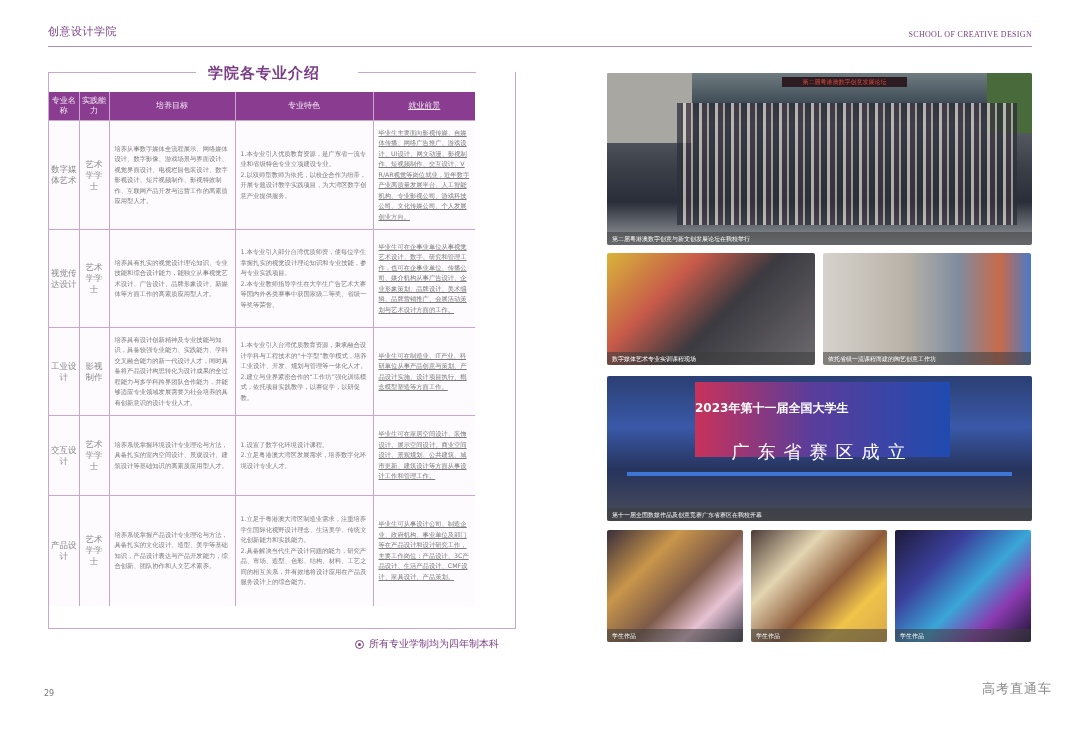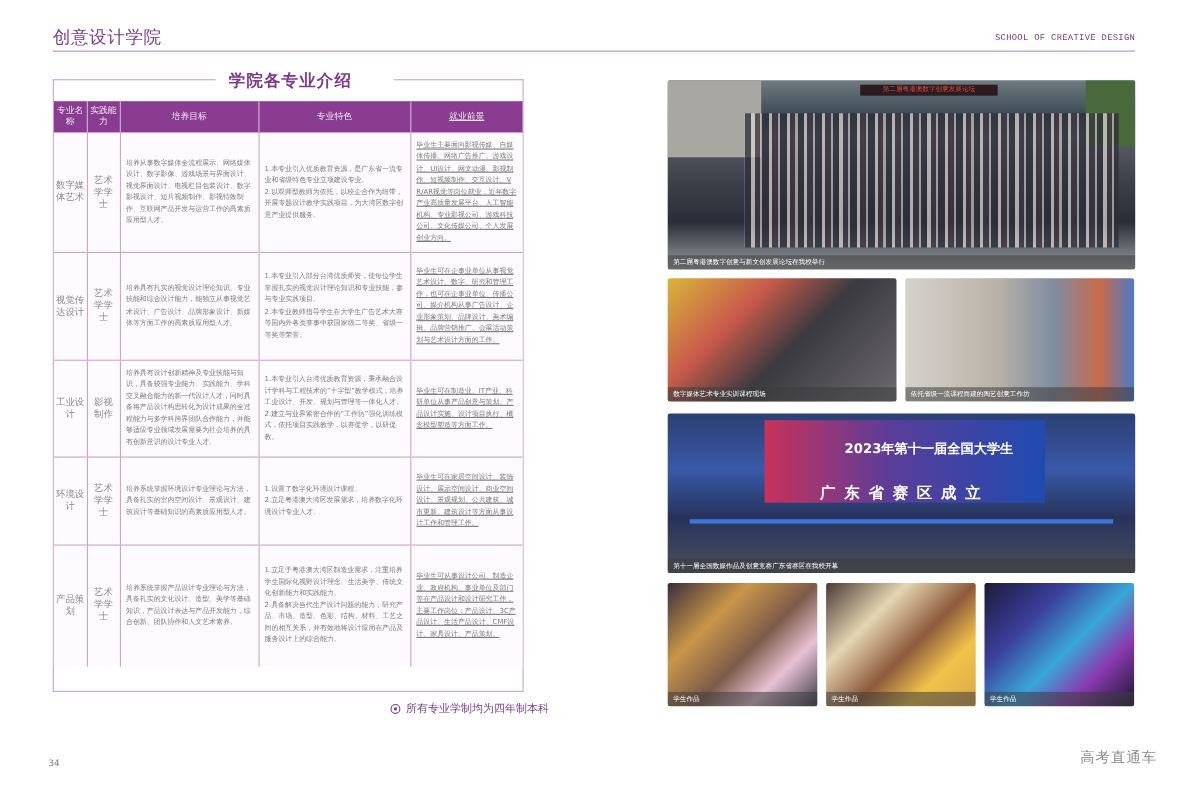--- a/index.html
+++ b/index.html
@@ -1,21 +1,21 @@
 <!DOCTYPE html>
 <html><head>
 <meta charset="utf-8">
 <style>
   html, body { margin:0; padding:0; background:#ffffff; }
   body { width:1080px; height:732px; position:relative; overflow:hidden; font-family:"DejaVu Sans", sans-serif; color:#555; }
-  .hdr-left { position:absolute; left:48px; top:24px; font-size:16px; color:#7a3d86; letter-spacing:0.5px; }
-  .hdr-right { position:absolute; right:48px; top:30px; font-size:8px; color:#7a3d86; letter-spacing:0.3px; font-family:Liberation Mono, monospace; }
+  .hdr-left { position:absolute; left:48px; top:24px; font-size:11px; color:#7a3d86; letter-spacing:0.5px; }
+  .hdr-right { position:absolute; right:48px; top:30px; font-size:8px; color:#7a3d86; letter-spacing:0.3px; font-family:Liberation Serif, serif; }
   .hdr-line { position:absolute; left:48px; right:48px; top:46px; height:1px; background:#b28fb8; }
 
-  .table-wrap { position:absolute; left:48px; top:72px; width:426px; height:556px; border:1px solid #c9a6cf; border-top:none; }
+  .table-wrap { position:absolute; left:48px; top:72px; width:426px; height:556px; border:1px solid #c9a6cf; border-top:none;padding-left:40px; }
   .title-row { position:absolute; left:-1px; top:0; width:428px; height:20px; }
   .title-line-l { position:absolute; left:0; top:0; width:148px; height:1px; background:#c9a6cf; }
   .title-line-r { position:absolute; right:0; top:0; width:118px; height:1px; background:#c9a6cf; }
   .title-text { position:absolute; left:160px; top:-8px; font-size:15px; color:#7a3d86; letter-spacing:1px; font-weight:bold; }
 
   table.majors { position:absolute; left:0; top:20px; width:426px; border-collapse:collapse; table-layout:fixed; }
   table.majors th { background:#8a3d90; color:#f3e6f5; font-weight:normal; font-size:8px; height:28px; border-right:1px solid #c9a6cf; padding:0 2px; line-height:10px; }
   table.majors td { border-top:1px solid #c9a6cf; border-right:1px solid #c9a6cf; background:#fdfbfd; font-size:6.3px; line-height:10.5px; color:#7b7b7b; vertical-align:middle; padding:4px 5px; word-break:break-all; }
   table.majors td.nm, table.majors td.dg { text-align:center; font-size:8.5px; line-height:11px; color:#8a8a8a; padding:2px; }
   table.majors th:last-child, table.majors td:last-child { border-right:none;text-decoration:underline; }
@@ -28,23 +28,23 @@
   .photo .cap { position:absolute; left:0; right:0; bottom:0; height:13px; background:rgba(60,60,60,0.55); color:#fff; font-size:6px; line-height:13px; padding-left:5px; white-space:nowrap; }
   .p1 { left:607px; top:73px; width:425px; height:172px; background:linear-gradient(180deg,#6f7c80 0%,#3e4a55 18%,#5a5f66 30%,#3b3f48 55%,#2a2e38 75%,#9a9ea3 100%); }
   .p1 .banner { position:absolute; left:175px; top:4px; width:125px; height:10px; background:#2c1c22; color:#e04a3a; font-size:6px; line-height:10px; text-align:center; }
   .p1 .crowd { position:absolute; left:70px; right:15px; top:30px; bottom:20px; background:repeating-linear-gradient(90deg,#2b2f3a 0 6px,#d9d2cc 6px 9px,#3a3440 9px 14px,#c5b9b0 14px 16px); opacity:0.75; }
   .p1 .bldg { position:absolute; left:0; top:0; width:85px; height:70px; background:#a9a7a2; }
   .p1 .tree { position:absolute; right:0; top:0; width:45px; height:60px; background:#496a3b; }
   .p2 { left:607px; top:253px; width:208px; height:112px; background:linear-gradient(135deg,#d9b43a 0%,#c85b4a 30%,#3b3a40 55%,#6d6b6e 100%); }
   .p3 { left:823px; top:253px; width:208px; height:112px; background:linear-gradient(90deg,#d6d2cc 0%,#b9b2a8 40%,#7f8da0 65%,#c86a4a 85%,#4b7ac8 100%); }
   .p4 { left:607px; top:376px; width:425px; height:145px; background:linear-gradient(180deg,#2b3f74 0%,#3a59a8 35%,#26335c 65%,#4b4e5a 100%); }
   .p4 .screen { position:absolute; left:88px; top:6px; width:255px; height:75px; background:linear-gradient(90deg,#c8325a 0%,#5b3d9a 45%,#1f4bb0 100%); }
-  .p4 .l1 { position:absolute; left:0; right:0; top:18px; text-align:center; color:#fff; font-size:12px; font-weight:bold;padding-left:44px; }
+  .p4 .l1 { position:absolute; left:0; right:0; top:18px; text-align:left; color:#fff; font-size:12px; font-weight:bold; }
   .p4 .l2 { position:absolute; left:0; right:0; top:36px; text-align:center; color:#fff; font-size:11px; font-weight:bold; }
-  .p4 .l3 { position:absolute; left:0; right:0; top:58px; text-align:center; color:#fff; font-size:14px; font-weight:bold; letter-spacing:8px; }
+  .p4 .l3 { position:absolute; left:0; right:0; top:58px; text-align:center; color:#fff; font-size:18px; font-weight:normal; letter-spacing:8px; }
   .p4 .ribbon { position:absolute; left:20px; right:20px; top:96px; height:4px; background:#3e76d8; }
   .p5 { left:607px; top:530px; width:136px; height:112px; background:linear-gradient(135deg,#3a2d3a 0%,#c9964a 30%,#7d5a49 55%,#e7c2d2 75%,#3a3a4a 100%); }
   .p6 { left:751px; top:530px; width:136px; height:112px; background:linear-gradient(135deg,#4a3a36 0%,#e4d5b2 30%,#8c5a3a 55%,#f0c34a 75%,#d8a84a 100%); }
   .p7 { left:895px; top:530px; width:136px; height:112px; background:linear-gradient(135deg,#1e1a3a 0%,#3a3f9a 30%,#3aa6d8 55%,#8a3ab0 75%,#1a1530 100%); }
 
   .page-num { position:absolute; left:44px; top:689px; font-size:8px; color:#777; }
   .watermark { position:absolute; right:28px; top:680px; font-size:13px; color:#8a8a8a; letter-spacing:1px; }
 </style>
 </head>
 <body>
@@ -95,29 +95,29 @@
       </tr>
       <tr style="height:88px">
         <td class="nm">工业设计</td>
         <td class="dg">影视制作</td>
         <td>培养具有设计创新精神及专业技能与知识，具备较强专业能力、实践能力、学科交叉融合能力的新一代设计人才，同时具备将产品设计构思转化为设计成果的全过程能力与多学科跨界团队合作能力，并能够适应专业领域发展需要为社会培养的具有创新意识的设计专业人才。</td>
         <td style="white-space:pre-line">1.本专业引入台湾优质教育资源，秉承融合设计学科与工程技术的“十字型”教学模式，培养工业设计、开发、规划与管理等一体化人才。
 2.建立与业界紧密合作的“工作坊”强化训练模式，依托项目实践教学，以赛促学，以研促教。</td>
         <td>毕业生可在制造业、IT产业、科研单位从事产品创意与策划、产品设计实施、设计项目执行、概念模型塑造等方面工作。</td>
       </tr>
       <tr style="height:80px">
-        <td class="nm">环境设计</td>
+        <td class="nm">交互设计</td>
         <td class="dg">艺术学学士</td>
         <td>培养系统掌握环境设计专业理论与方法，具备扎实的室内空间设计、景观设计、建筑设计等基础知识的高素质应用型人才。</td>
         <td style="white-space:pre-line">1.设置了数字化环境设计课程。
 2.立足粤港澳大湾区发展需求，培养数字化环境设计专业人才。</td>
         <td>毕业生可在家居空间设计、装饰设计、展示空间设计、商业空间设计、景观规划、公共建筑、城市更新、建筑设计等方面从事设计工作和管理工作。</td>
       </tr>
       <tr style="height:110px">
-        <td class="nm">产品策划</td>
+        <td class="nm">产品设计</td>
         <td class="dg">艺术学学士</td>
         <td>培养系统掌握产品设计专业理论与方法，具备扎实的文化设计、造型、美学等基础知识，产品设计表达与产品开发能力，综合创新、团队协作和人文艺术素养。</td>
         <td style="white-space:pre-line">1.立足于粤港澳大湾区制造业需求，注重培养学生国际化视野设计理念、生活美学、传统文化创新能力和实践能力。
 2.具备解决当代生产设计问题的能力，研究产品、市场、造型、色彩、结构、材料、工艺之间的相互关系，并有效地将设计应用在产品及服务设计上的综合能力。</td>
         <td>毕业生可从事设计公司、制造企业、政府机构、事业单位及部门等在产品设计和设计研究工作，主要工作岗位：产品设计、3C产品设计、生活产品设计、CMF设计、家具设计、产品策划。</td>
       </tr>
     </tbody>
   </table>
 </div>
 
@@ -154,14 +154,14 @@
 <div class="photo p5">
   <div class="cap">学生作品</div>
 </div>
 <div class="photo p6">
   <div class="cap">学生作品</div>
 </div>
 <div class="photo p7">
   <div class="cap">学生作品</div>
 </div>
 
-<div class="page-num">34</div>
+<div class="page-num">29</div>
 <div class="watermark">高考直通车</div>
 
 </body></html>

